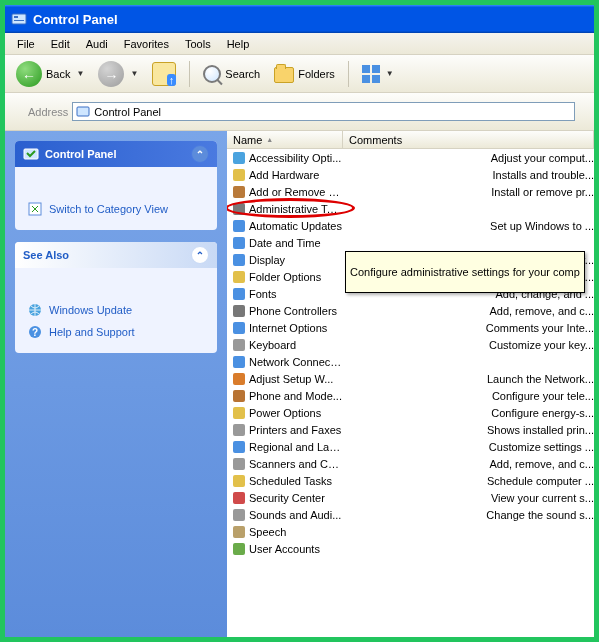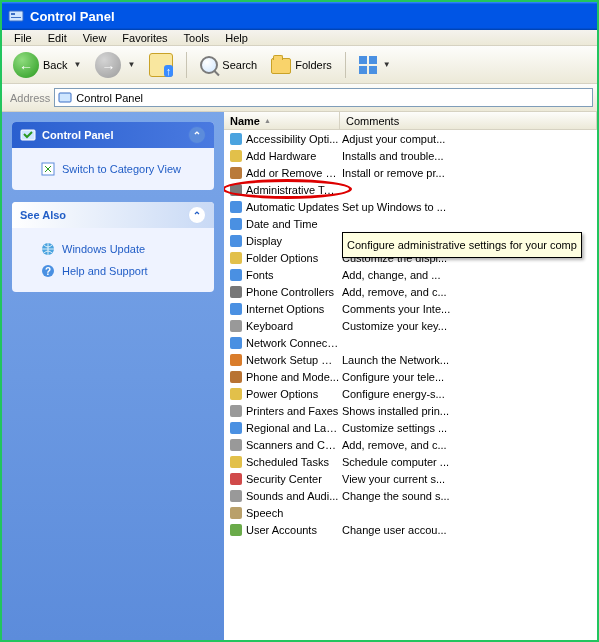--- a/index.html
+++ b/index.html
@@ -1,63 +1,63 @@
 <!DOCTYPE html>
 <html><head>
 <meta charset="utf-8">
 <style>
   * { box-sizing: border-box; margin: 0; padding: 0; }
   body { font-family: Tahoma, sans-serif; font-size: 11px; background: #fff; }
-  .window { width: 599px; height: 642px; border: 2px solid #22c55e; display: flex; flex-direction: column; overflow: hidden; }
+  .window { width: 599px; height: 642px; border: 5px solid #22c55e; display: flex; flex-direction: column; overflow: hidden; }
   .titlebar { height: 28px; background: linear-gradient(to bottom, #3a8cff 0%, #0055e5 8%, #0055e5 92%, #003fa8 100%); color: #fff; display: flex; align-items: center; padding: 0 6px; font-size: 13px; font-weight: bold; }
   .titlebar .icon { width: 16px; height: 16px; margin-right: 6px; display: inline-flex; align-items: center; justify-content: center; }
-  .menubar { height: 16px; background: linear-gradient(to bottom, #f5f3ee, #ece9d8); border-bottom: 1px solid #d6d2c2; display: flex; align-items: center; padding: 0 4px; }
+  .menubar { height: 22px; background: linear-gradient(to bottom, #f5f3ee, #ece9d8); border-bottom: 1px solid #d6d2c2; display: flex; align-items: center; padding: 0 4px; }
   .menubar .menu-item { padding: 3px 8px; cursor: default; }
   .toolbar { height: 38px; background: linear-gradient(to bottom, #fdfdfb, #ece9d8); border-bottom: 1px solid #d6d2c2; display: flex; align-items: center; padding: 0 6px; gap: 4px; }
   .tb-btn { display: flex; align-items: center; gap: 4px; padding: 2px 4px; border: 1px solid transparent; border-radius: 3px; }
   .tb-sep { width: 1px; height: 26px; background: #c8c4b3; margin: 0 4px; }
   .big-icn { width: 26px; height: 26px; border-radius: 50%; display: flex; align-items: center; justify-content: center; font-size: 14px; color: #fff; }
   .back-icn { background: radial-gradient(circle at 35% 30%, #8fdc7e, #2a9a1f); }
   .fwd-icn { background: radial-gradient(circle at 35% 30%, #d4d4d4, #9c9c9c); }
   .up-icn { width: 24px; height: 24px; background: #f9e79f; border: 1px solid #c9a227; border-radius: 3px; position: relative; }
   .up-icn::after { content:'↑'; position:absolute; bottom:-1px; right:-1px; font-size:11px; background:#3a8cff; color:#fff; border-radius:3px; padding:0 2px; }
   .search-icn { width:18px; height:18px; border:2px solid #7a7a7a; border-radius:50%; position:relative; background:radial-gradient(circle at 35% 30%, #fff, #cfe6ff);}
   .search-icn::after { content:''; position:absolute; width:7px; height:2px; background:#7a7a7a; transform:rotate(45deg); bottom:-2px; right:-4px; }
   .fold-icn { width:20px; height:16px; background:#f9d36b; border:1px solid #c9a227; border-radius:2px; position:relative; margin-top:2px;}
   .fold-icn::before { content:''; position:absolute; top:-4px; left:1px; width:8px; height:4px; background:#f9d36b; border:1px solid #c9a227; border-bottom:none; border-radius:2px 2px 0 0;}
   .views-icn { width:18px; height:18px; display:grid; grid-template-columns:1fr 1fr; grid-template-rows:1fr 1fr; gap:2px; }
   .views-icn div { background:#4a90e2; }
   .dd { font-size:8px; color:#333; margin-left:2px; }
-  .addrbar { height: 28px; background: linear-gradient(to bottom, #fdfdfb, #ece9d8); border-bottom: 1px solid #d6d2c2; display: flex; align-items: center; padding: 0 4px; }
+  .addrbar { height: 38px; background: linear-gradient(to bottom, #fdfdfb, #ece9d8); border-bottom: 1px solid #d6d2c2; display: flex; align-items: center; padding: 0 19px; }
   .addrbar .lbl { color:#888; padding:0 4px; }
   .addr-field { flex:1; height:19px; border:1px solid #7f9db9; background:#fff; display:flex; align-items:center; padding:0 3px; gap:4px; }
   .mini-cp { width:14px; height:14px; display:inline-flex; align-items:center; justify-content:center; }
   .content { flex:1; display:flex; overflow:hidden; }
   .sidebar { width: 222px; background: linear-gradient(to bottom, #7aa5e8 0%, #6b99e2 50%, #5c8cdb 100%); padding: 10px; }
   .task-panel { background:#eff3ff; border-radius:4px; margin-bottom:12px; overflow:hidden; }
   .task-head { background: linear-gradient(to right, #ffffff, #c8d9f5); height:26px; display:flex; align-items:center; padding:0 8px; color:#215dc6; font-weight:bold; justify-content:space-between; }
   .task-head.dark { background: linear-gradient(to right, #2a5fcf, #4a7ae0); color:#fff; }
   .collapse-btn { width:18px; height:18px; border-radius:50%; background:#fff; color:#215dc6; display:flex; align-items:center; justify-content:center; font-size:10px; border:1px solid #c8d9f5;}
   .task-head.dark .collapse-btn { background:#5c8cdb; border-color:#4a7ae0; color:#fff; }
-  .task-body { padding:10px 28px; }
+  .task-body { padding:10px 12px;margin-top:21px; }
   .task-link { display:flex; align-items:center; gap:6px; color:#215dc6; padding:3px 0; cursor:pointer; }
   .smicon { width:16px; height:16px; display:inline-flex; align-items:center; justify-content:center; font-size:12px; }
   .main { flex:1; background:#fff; position:relative; overflow:hidden; }
   .cols-header { height:18px; background:linear-gradient(to bottom,#fdfdfb,#ece9d8); border-bottom:1px solid #d6d2c2; display:flex; }
   .col-h { border-right:1px solid #d6d2c2; padding:2px 6px; display:flex; align-items:center; gap:4px; }
-  .col-h.name { width:116px;font-weight:bold; }
+  .col-h.name { width:116px; }
   .col-h.comm { flex:1; }
   .sort-asc { font-size:7px; color:#888; }
   .items { position: relative; }
   .row { display:flex; height:17px; align-items:center; }
   .ic { width:16px; height:14px; margin:0 2px 0 4px; display:inline-flex; align-items:center; justify-content:center; font-size:11px; flex-shrink:0; }
   .nm { width: 94px; white-space:nowrap; overflow:hidden; text-overflow:ellipsis; }
-  .cm { flex:1; white-space:nowrap; overflow:hidden; text-overflow:ellipsis; padding-left:2px; }
+  .cm { flex:1; white-space:nowrap; overflow:hidden; text-overflow:ellipsis; padding-left:2px;text-align:right; }
   .red-oval { position:absolute; border:3px solid #d00; border-radius:50%; width:130px; height:20px; left:-2px; pointer-events:none; z-index:3; }
-  .tooltip { position:absolute; background:#ffffe1; border:1px solid #000; padding:6px 4px; font-size:11px; white-space:nowrap; z-index:5; box-shadow:2px 2px 3px rgba(0,0,0,.3); }
+  .tooltip { position:absolute; background:#ffffe1; border:1px solid #000; padding:14px 4px; font-size:11px; white-space:nowrap; z-index:5; box-shadow:2px 2px 3px rgba(0,0,0,.3); }
   svg { display:block; }
   .head-icon { width:16px; height:16px; margin-right:6px; }
 </style>
 </head>
 <body>
 
 <div class="window">
 
   <div class="titlebar">
     <span class="icon">
@@ -66,21 +66,21 @@
           <rect x="3" y="5" width="4" height="2" fill="#3a6fc4"></rect>
           <rect x="3" y="9" width="10" height="1" fill="#3a6fc4"></rect>
         </svg>
     </span>
     <span>Control Panel</span>
   </div>
 
   <div class="menubar">
     <span class="menu-item">File</span>
     <span class="menu-item">Edit</span>
-    <span class="menu-item">View</span>
+    <span class="menu-item">Audi</span>
     <span class="menu-item">Favorites</span>
     <span class="menu-item">Tools</span>
     <span class="menu-item">Help</span>
   </div>
 
   <div class="toolbar">
     <div class="tb-btn">
       <span class="big-icn back-icn">←</span>
       <span>Back</span>
       <span class="dd">▼</span>
@@ -309,21 +309,21 @@
               </svg>
             </span>
             <span class="nm">Network Connecti...</span>
           </div>
           <div class="row">
             <span class="ic">
               <svg width="14" height="14">
                 <rect x="1" y="1" width="12" height="12" rx="2" fill="#d97c2b"></rect>
               </svg>
             </span>
-            <span class="nm">Network Setup W...</span>
+            <span class="nm">Adjust Setup W...</span>
             <span class="cm">Launch the Network...</span>
           </div>
           <div class="row">
             <span class="ic">
               <svg width="14" height="14">
                 <rect x="1" y="1" width="12" height="12" rx="2" fill="#b87333"></rect>
               </svg>
             </span>
             <span class="nm">Phone and Mode...</span>
             <span class="cm">Configure your tele...</span>
@@ -399,20 +399,19 @@
             </span>
             <span class="nm">Speech</span>
           </div>
           <div class="row">
             <span class="ic">
               <svg width="14" height="14">
                 <rect x="1" y="1" width="12" height="12" rx="2" fill="#6aab4a"></rect>
               </svg>
             </span>
             <span class="nm">User Accounts</span>
-            <span class="cm">Change user accou...</span>
           </div>
           <div class="tooltip" style="top: 102px; left: 118px;">Configure administrative settings for your comp</div>
         </div>
     </div>
   </div>
 
 </div>
 
 </body></html>

